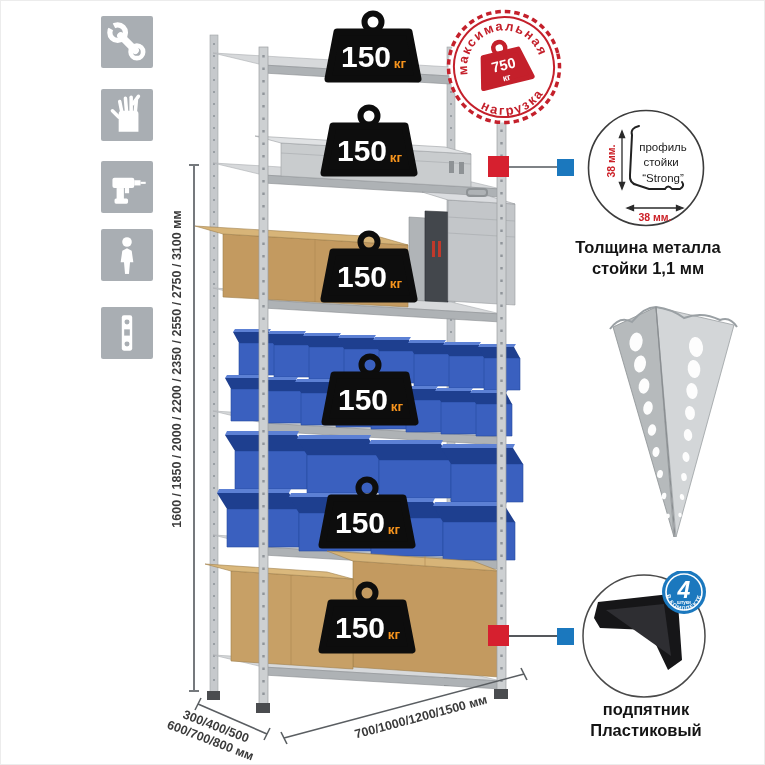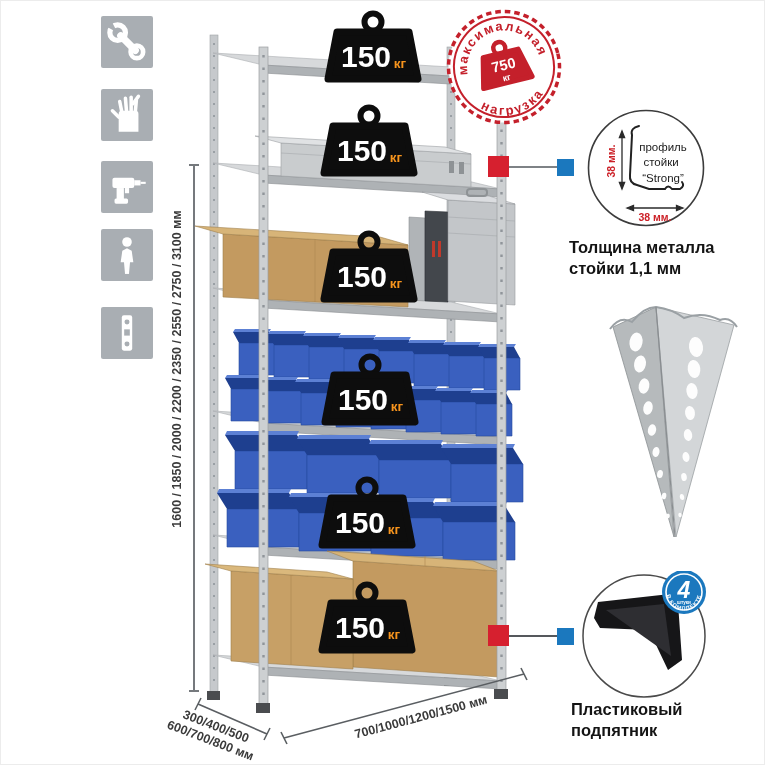--- a/index.html
+++ b/index.html
@@ -12,21 +12,21 @@
   .dim-text{color:#3a3a3a;font-weight:bold;font-size:12.5px;white-space:nowrap;}
   .height-label{left:176px;top:368px;transform:translate(-50%,-50%) rotate(-90deg);}
   .depth-label{left:212px;top:733px;transform:translate(-50%,-50%) rotate(21deg);text-align:center;line-height:15px;}
   .width-label{left:420px;top:716px;transform:translate(-50%,-50%) rotate(-15deg);}
   
   .conn-line{position:absolute;height:2px;background:#7e8286;}
   .sq{position:absolute;width:21px;height:21px;}
   .sq.red{background:#d6202f;}
   .sq.blue{background:#1b78be;width:17px;height:17px;}
   
-  .caption{position:absolute;color:#141414;font-weight:600;font-size:16.5px;line-height:21px;}
+  .caption{position:absolute;text-align:center;color:#141414;font-weight:600;font-size:16.5px;line-height:21px;}
   .wtext{fill:#fff;font-weight:bold;}
   .arc-upper{text-transform:uppercase;}
 </style>
 </head>
 <body>
 
 <div id="canvas">
 
   <svg class="side-icon" style="top:15px" viewBox="0 0 50 50">
     <rect width="50" height="50" rx="2" fill="#a9aeb3"></rect>
@@ -333,22 +333,22 @@
           <path id="footArc" d="M -17 5 A 17.5 17.5 0 0 0 17 5" fill="none"></path>
         </defs>
       <circle r="22" fill="#1b78be"></circle>
       <circle r="18" fill="none" stroke="#fff" stroke-width="1.6"></circle>
       <text class="wtext" y="6" font-size="23" font-style="italic" text-anchor="middle">4</text>
       <text class="wtext" y="11.5" font-size="4.6" text-anchor="middle">штуки</text>
       <text class="wtext arc-upper" font-size="5.6" letter-spacing="0.9"><textPath href="#footArc" startOffset="50%" text-anchor="middle">в комплекте</textPath></text>
     </g>
   </svg>
   <div class="caption" style="left:570px;top:698px;width:150px">
+    <div>подпятник</div>
     <div>Пластиковый</div>
-    <div>подпятник</div>
   </div>
 
   <svg class="abs" style="left:140px;top:655px" width="420" height="108" viewBox="140 655 420 108">
     <g stroke="#5a5e62" stroke-width="1.6">
       <line x1="197" y1="703" x2="266" y2="733"></line>
       <line x1="194" y1="709" x2="200" y2="697"></line>
       <line x1="263" y1="739" x2="269" y2="727"></line>
       <line x1="283" y1="737" x2="523" y2="673"></line>
       <line x1="280" y1="731" x2="286" y2="743"></line>
       <line x1="520" y1="667" x2="526" y2="679"></line>

